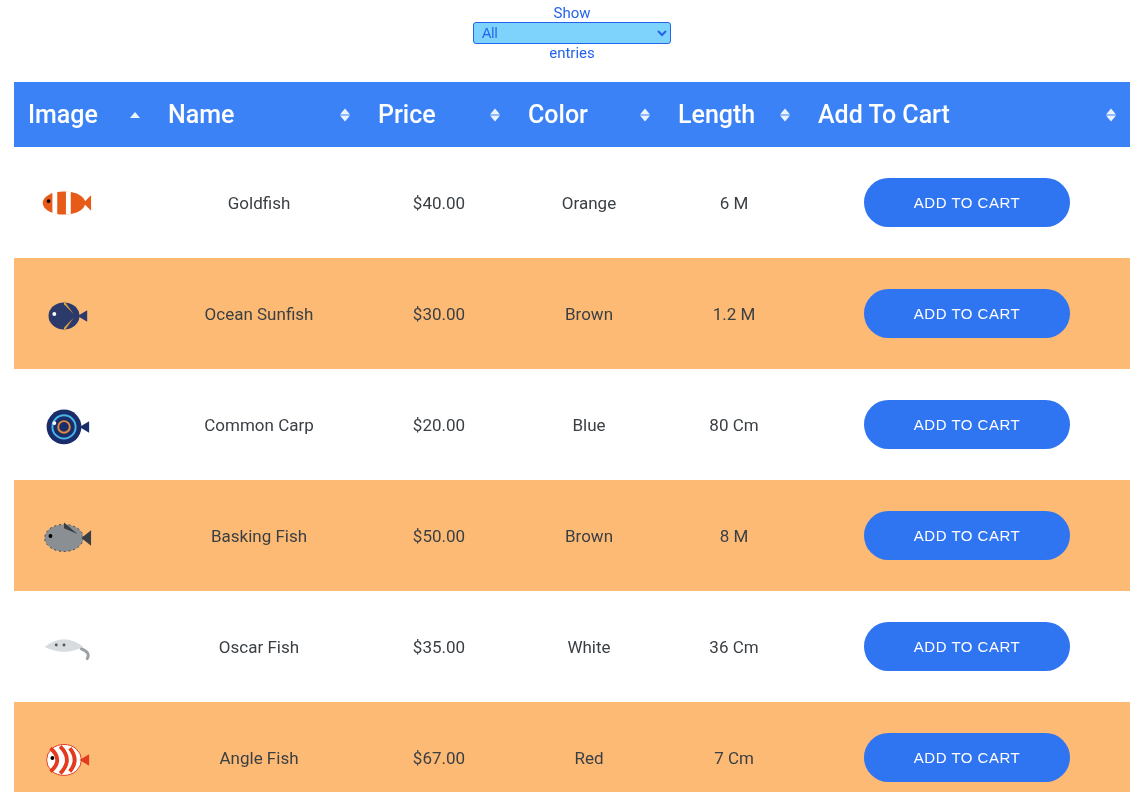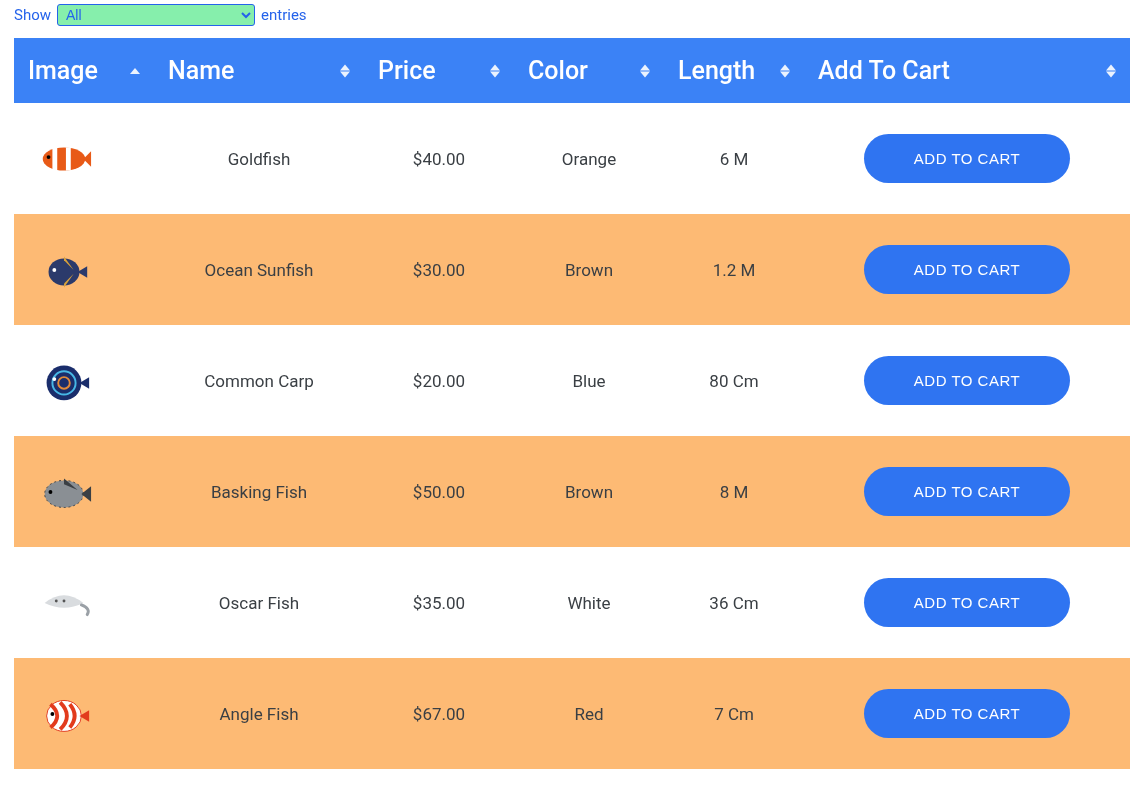--- a/index.html
+++ b/index.html
@@ -7,29 +7,30 @@
     font-family: -apple-system, BlinkMacSystemFont, "Segoe UI", Roboto, Helvetica, Arial, sans-serif;
     background: #fff;
     width: 1144px;
     height: 792px;
     overflow: hidden;
     padding: 0 14px;
   }
   .top-bar {
     display: flex;
     align-items: center;
-    gap: 6px;
+    gap: 0;
     font-size: 15px;
     color: #2563eb;
-    padding: 4px 0 12px 0;
+    padding: 4px 0 20px 0;
+    flex-direction: column;
   }
   .top-bar select {
     border: 1px solid #2563eb;
     color: #2563eb;
-    background: #86efac;
+    background: #7dd3fc;
     font-size: 14px;
     padding: 1px 4px;
     width: 198px;
     height: 22px;
     border-radius: 3px;
   }
   table {
     width: 100%;
     border-collapse: collapse;
     table-layout: fixed;

